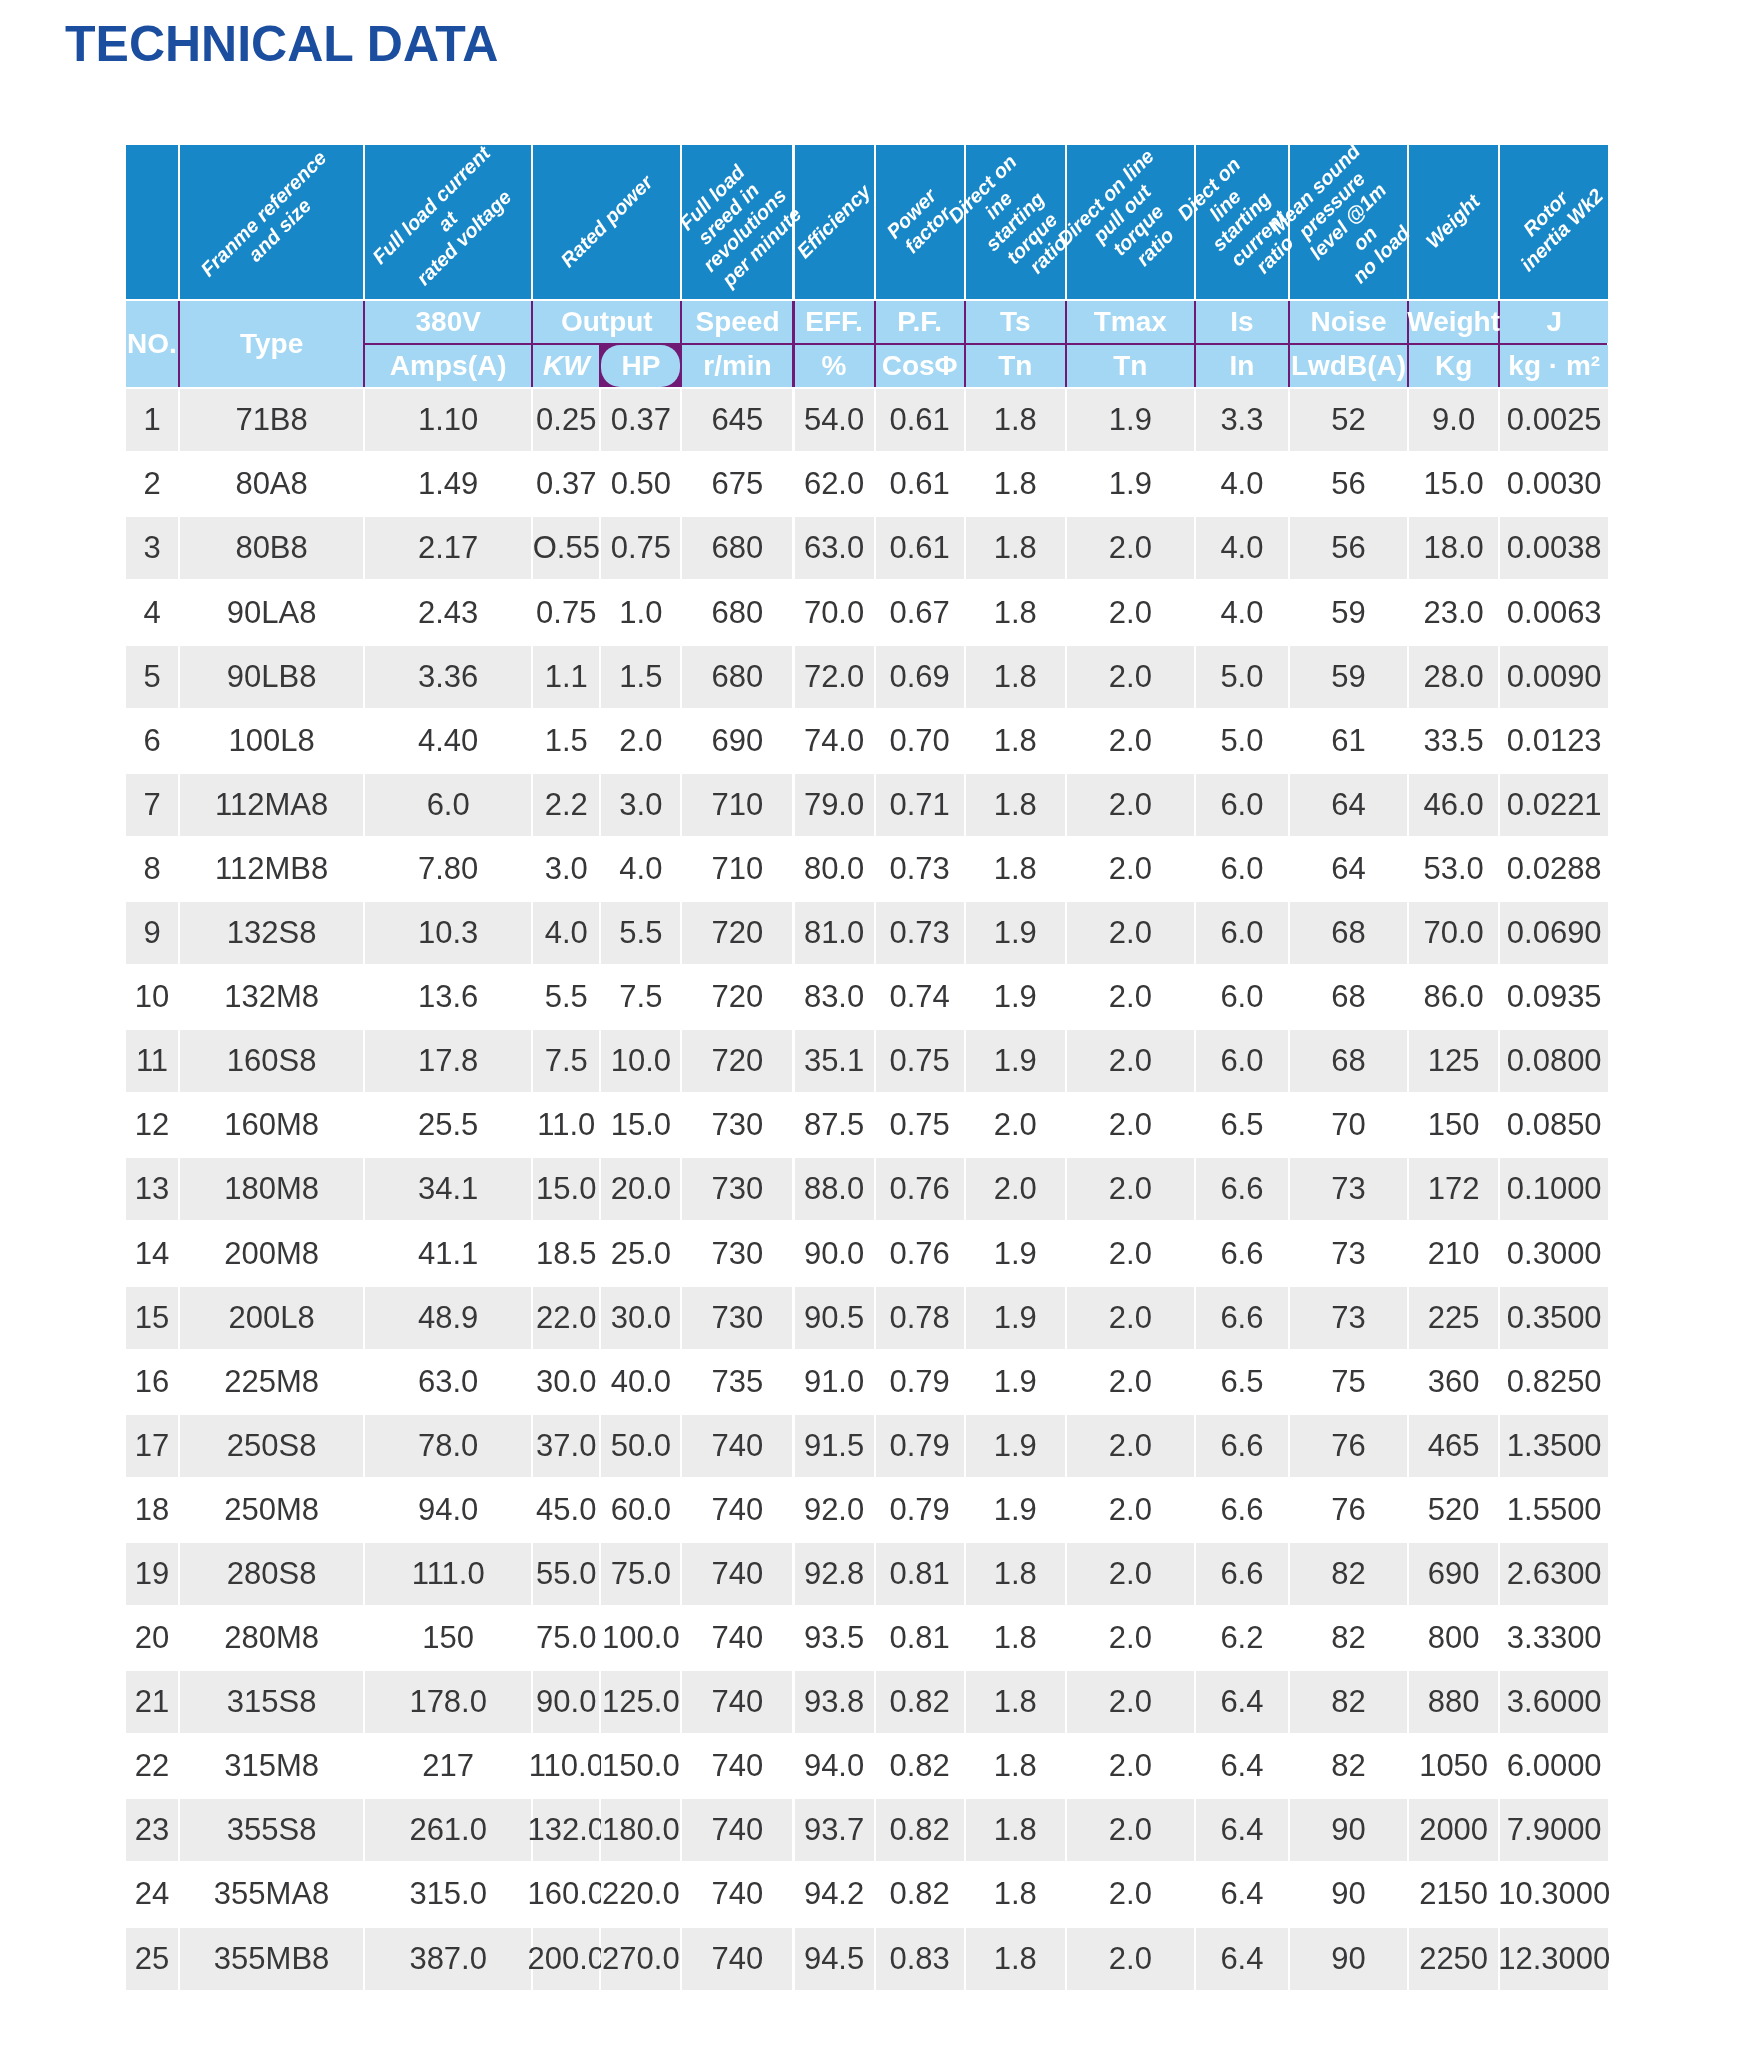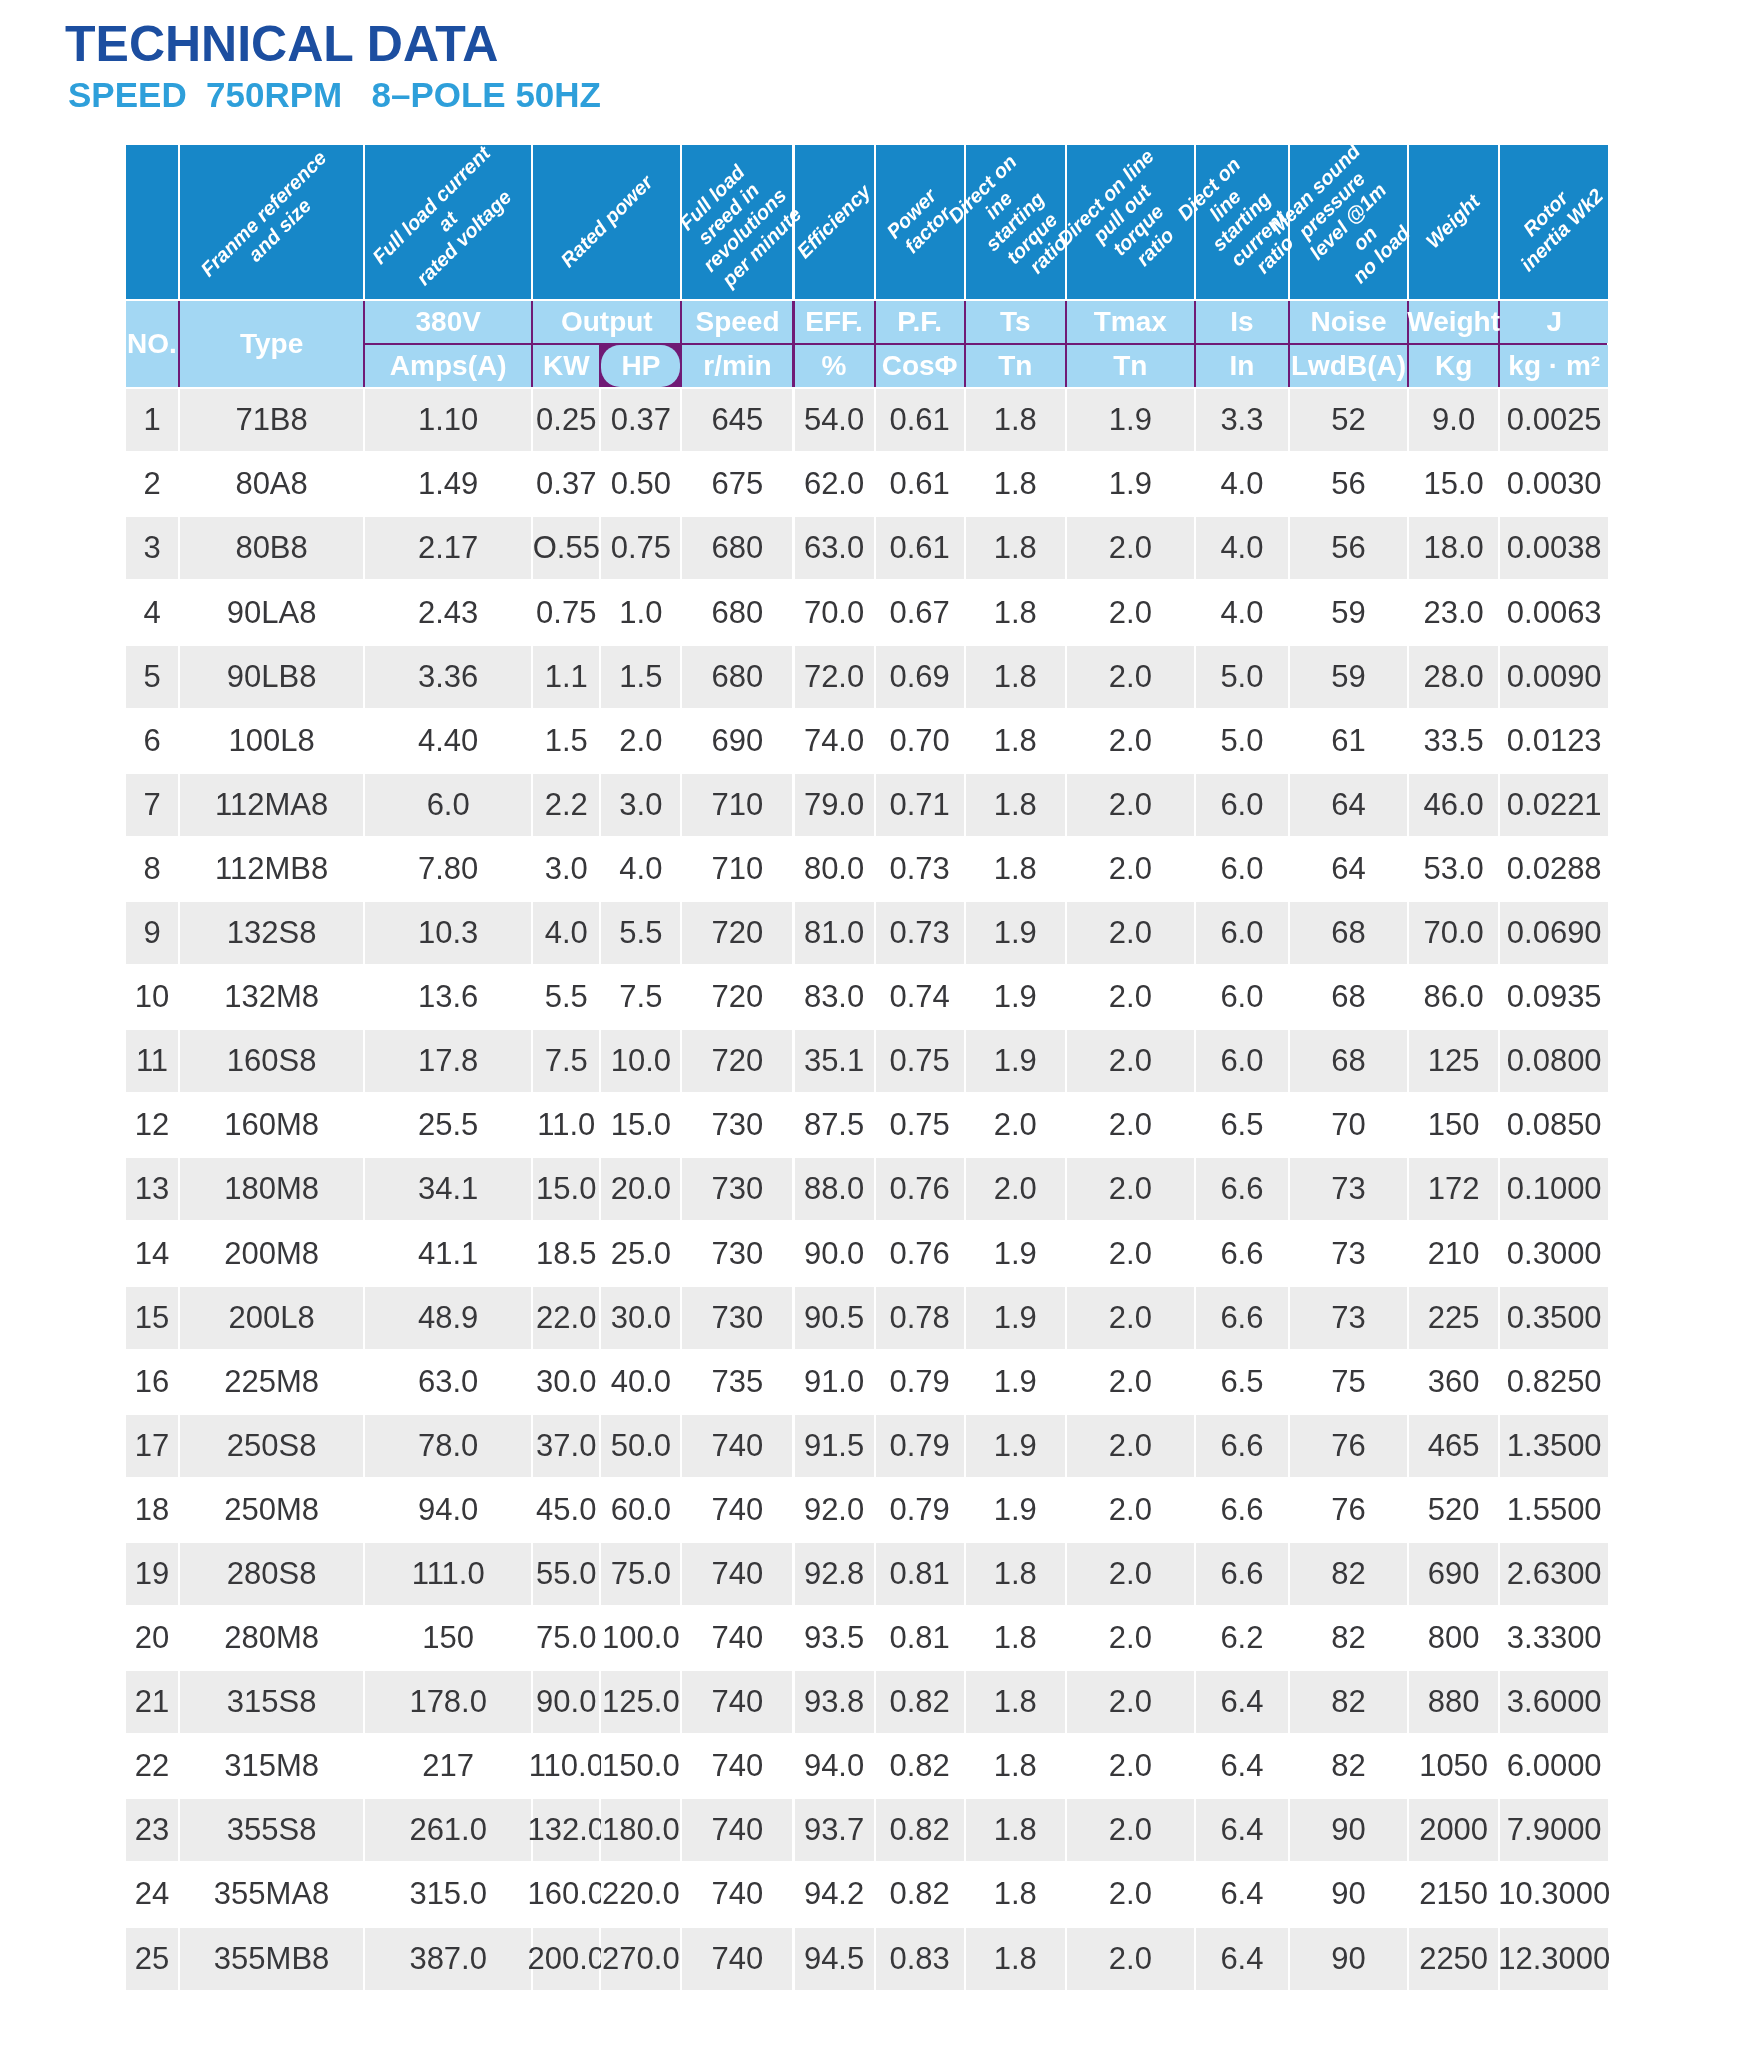--- a/index.html
+++ b/index.html
@@ -34,21 +34,20 @@
   .t-cell{display:flex;align-items:center;justify-content:center;
           font-size:31px;color:#37373A;font-weight:400;}
   .row-grey .t-cell{background:#ECECEC;}
   .row-white .t-cell{background:#ffffff;}
 </style>
 </head>
 <body>
 
 <div class="page">
   <div class="title">TECHNICAL DATA</div>
-  <div class="subtitle">SPEED  750RPM   8–POLE 50HZ</div>
 
   <div class="tech-table">
     <div class="band grid14">
         <div class="band-cell"></div>
         <div class="band-cell">
           <div class="rot">Franme reference
 and size</div>
         </div>
         <div class="band-cell">
           <div class="rot">Full load current at
@@ -95,21 +94,21 @@
         <div class="band-cell">
           <div class="rot">Rotor inertia Wk2</div>
         </div>
       </div>
     <div class="subhead grid14">
         <div class="sh-cell sh-span2" style="grid-column: 1;">NO.</div>
         <div class="sh-cell sh-span2" style="grid-column: 2;">Type</div>
         <div class="sh-cell" style="grid-area: 1 / 3;">380V</div>
         <div class="sh-cell" style="grid-area: 2 / 3; text-align: center;">Amps(A)</div>
         <div class="sh-cell" style="grid-area: 1 / 4 / auto / span 2;">Output</div>
-        <div class="sh-cell" style="grid-area: 2 / 4;">KW</div>
+        <div class="sh-cell" style="grid-area: 2 / 4; font-style: italic;">KW</div>
         <div class="sh-cell" style="grid-area: 2 / 5; border-radius: 19px;">HP</div>
         <div class="sh-cell" style="grid-area: 1 / 6;">Speed</div>
         <div class="sh-cell" style="grid-area: 2 / 6;">r/min</div>
         <div class="sh-cell" style="grid-area: 1 / 7;">EFF.</div>
         <div class="sh-cell" style="grid-area: 2 / 7;">%</div>
         <div class="sh-cell" style="grid-area: 1 / 8;">P.F.</div>
         <div class="sh-cell" style="grid-area: 2 / 8;">CosΦ</div>
         <div class="sh-cell" style="grid-area: 1 / 9;">Ts</div>
         <div class="sh-cell" style="grid-area: 2 / 9;">Tn</div>
         <div class="sh-cell" style="grid-area: 1 / 10;">Tmax</div>

